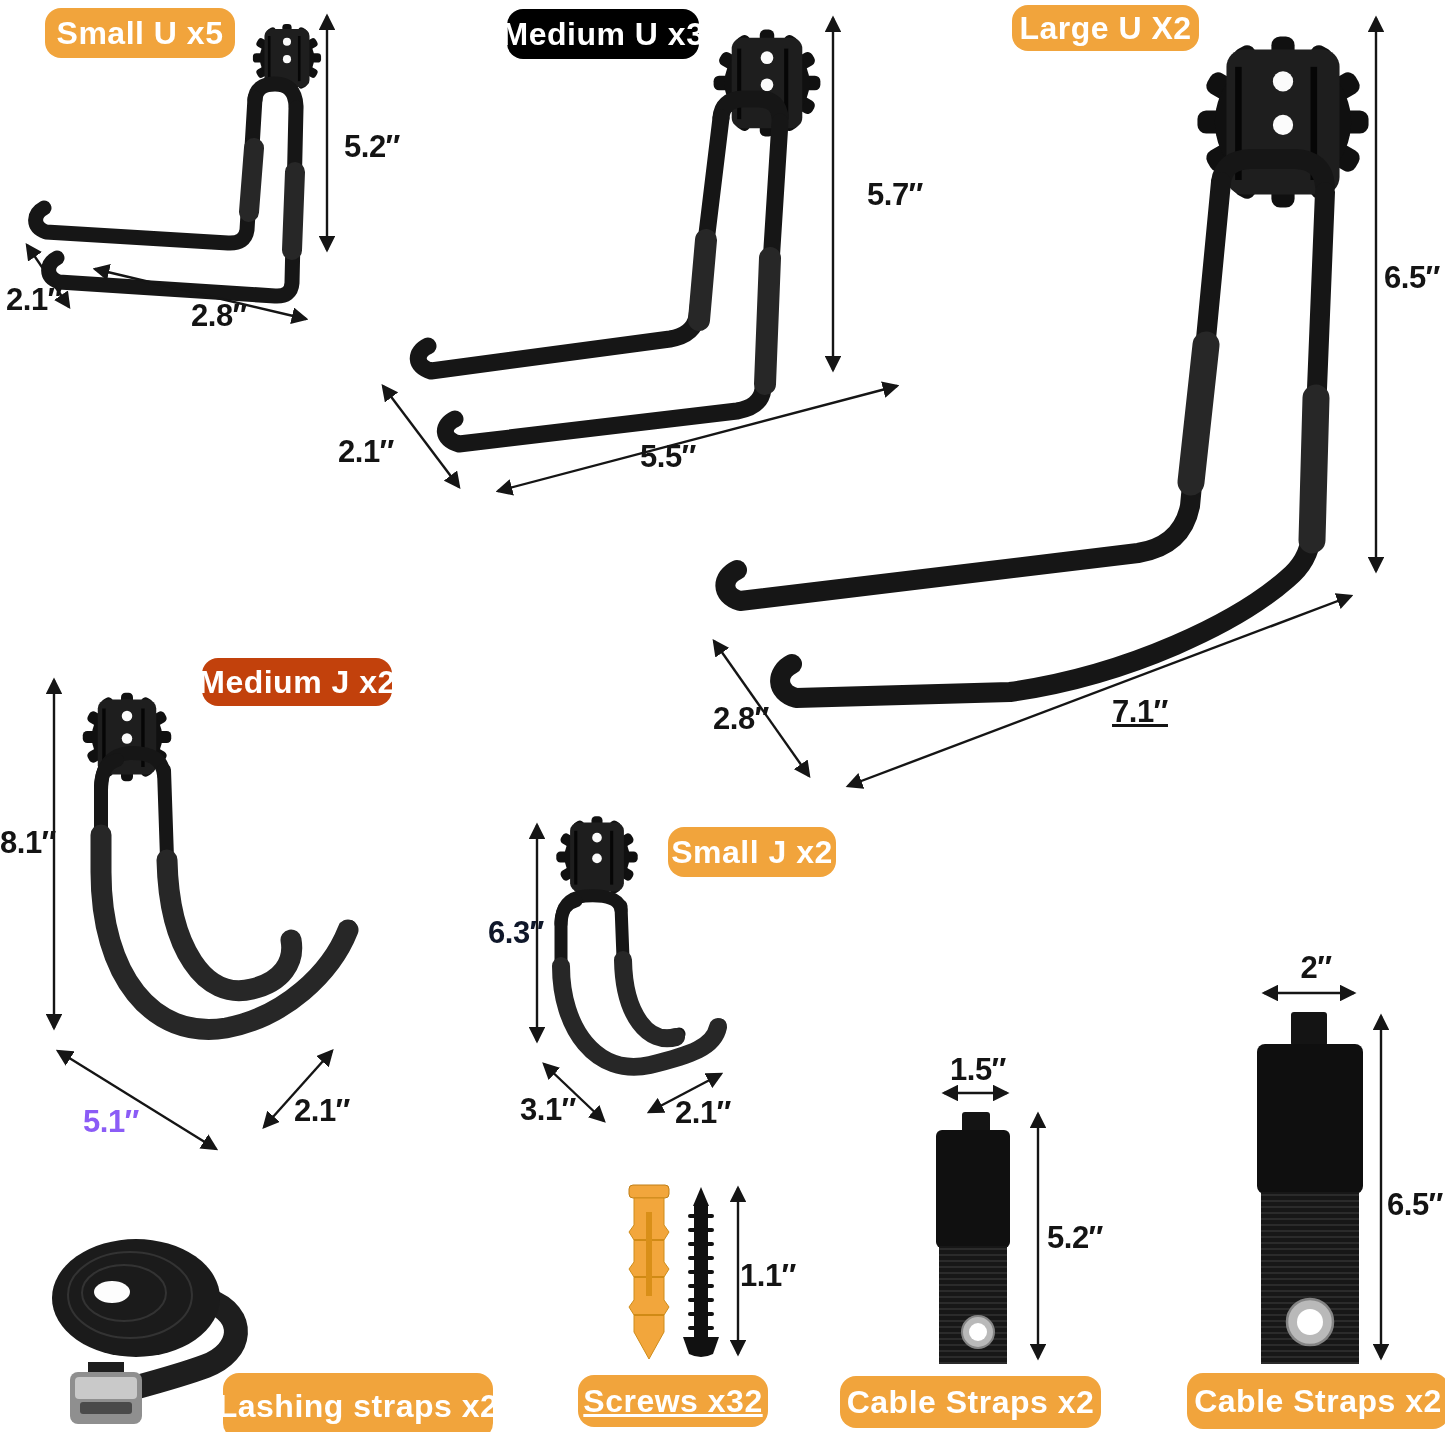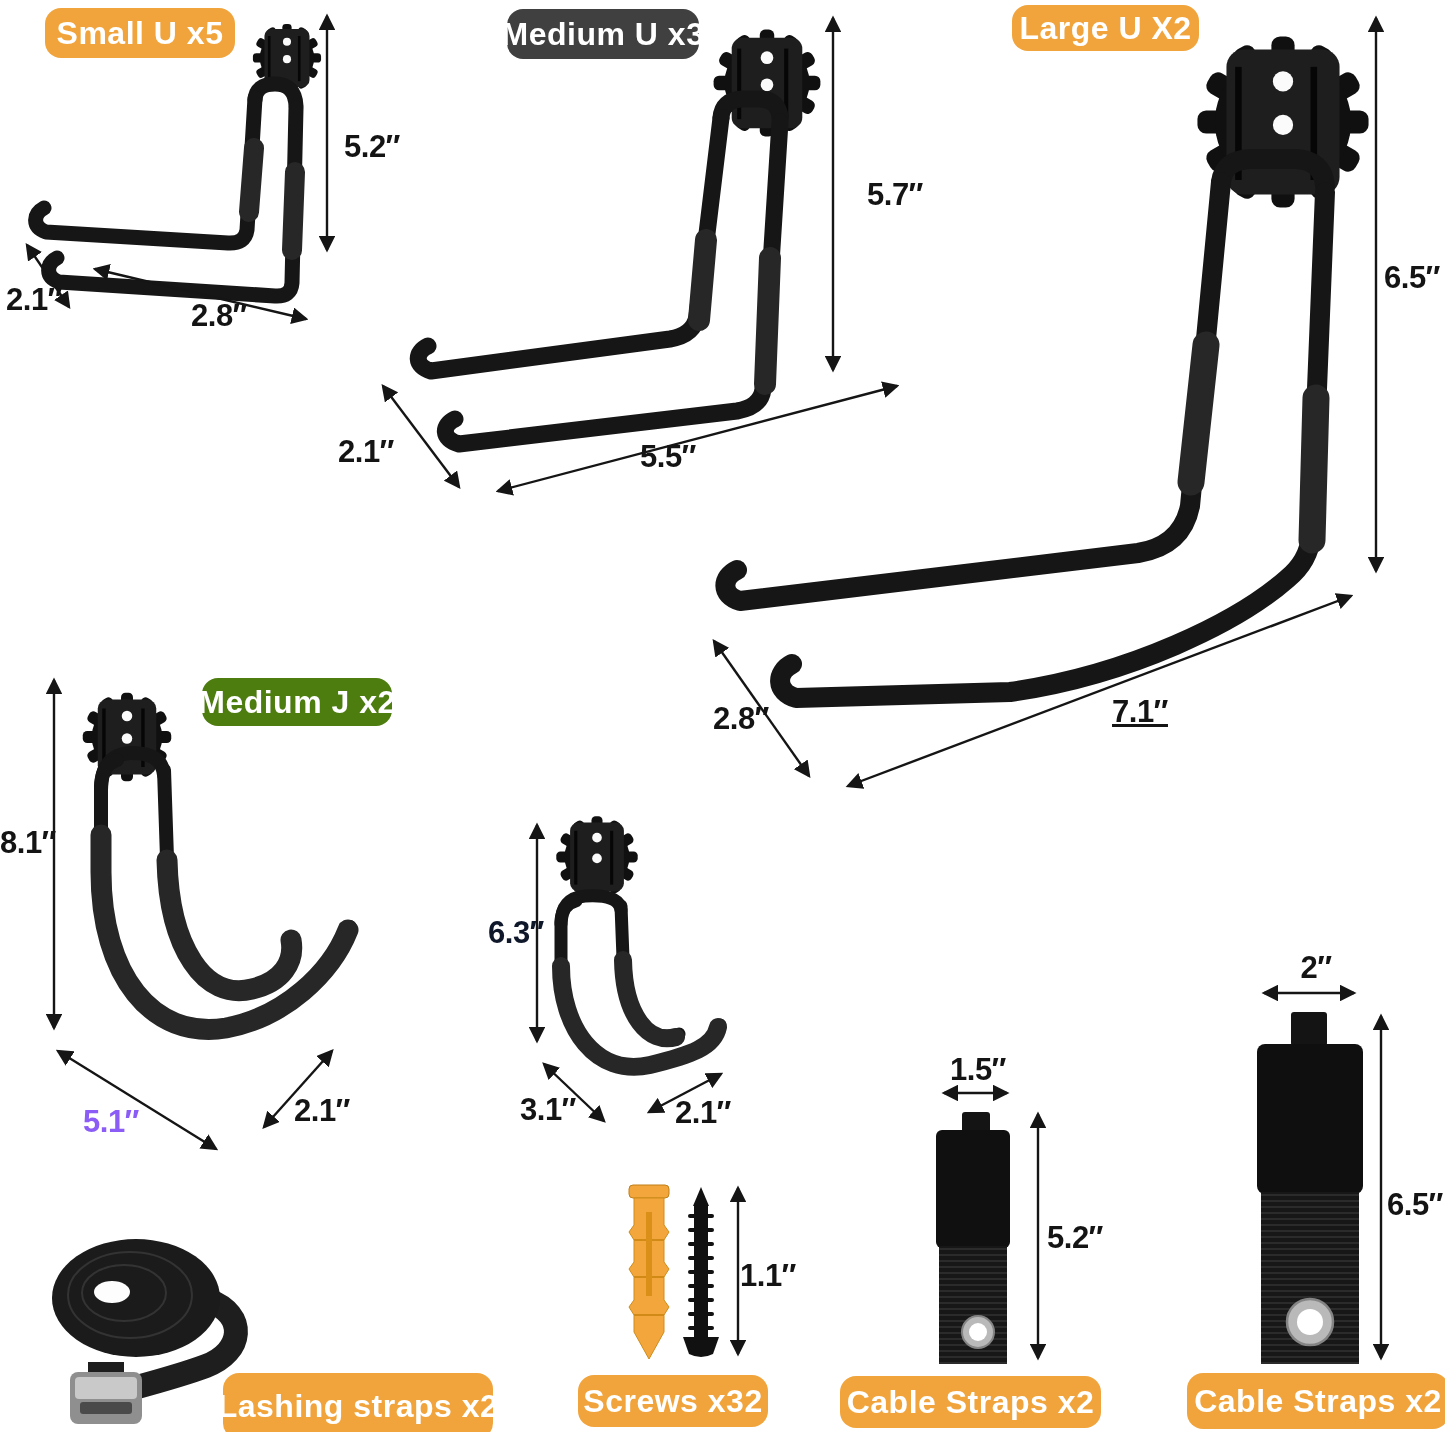--- a/index.html
+++ b/index.html
@@ -208,25 +208,26 @@
       <circle cx="1310" cy="1322" r="23" fill="#b9b9b9" stroke="#848484" stroke-width="2.5"></circle>
       <circle cx="1310" cy="1322" r="13" fill="#ffffff"></circle>
     </g>
     <g stroke="#151515" stroke-width="2.4" marker-start="url(#ah)" marker-end="url(#ah)">
       <line x1="1264" y1="993" x2="1354" y2="993"></line>
       <line x1="1381" y1="1016" x2="1381" y2="1358"></line>
     </g>
   </svg>
 
   <div class="badge" style="left: 45px; top: 8px; width: 190px; height: 50px; background: rgb(241, 164, 60); color: rgb(255, 255, 255);">Small U x5</div>
-  <div class="badge" style="left: 507px; top: 9px; width: 192px; height: 50px; background: #404040; color: rgb(255, 255, 255);">Medium U x3</div>
+  <div class="badge" style="left: 507px; top: 9px; width: 192px; height: 50px; background: #000000; color: rgb(255, 255, 255);">Medium U x3</div>
   <div class="badge" style="left: 1012px; top: 5px; width: 187px; height: 46px; background: rgb(241, 164, 60); color: rgb(255, 255, 255);">Large U X2</div>
-  <div class="badge" style="left: 202px; top: 678px; width: 190px; height: 48px; background: #4d7c0f; color: rgb(255, 255, 255);">Medium J x2</div>
+  <div class="badge" style="left: 202px; top: 658px; width: 190px; height: 48px; background: #c2410c; color: rgb(255, 255, 255);">Medium J x2</div>
+  <div class="badge" style="left: 668px; top: 827px; width: 168px; height: 50px; background: rgb(241, 164, 60); color: rgb(255, 255, 255);">Small J x2</div>
   <div class="badge" style="left: 223px; top: 1373px; width: 270px; height: 66px; background: rgb(241, 164, 60); color: rgb(255, 255, 255);">Lashing straps x2</div>
-  <div class="badge" style="left: 578px; top: 1375px; width: 190px; height: 52px; background: rgb(241, 164, 60); color: rgb(255, 255, 255);">Screws x32</div>
+  <div class="badge" style="left: 578px; top: 1375px; width: 190px; height: 52px; background: rgb(241, 164, 60); color: rgb(255, 255, 255); text-decoration: underline;">Screws x32</div>
   <div class="badge" style="left: 840px; top: 1376px; width: 261px; height: 52px; background: rgb(241, 164, 60); color: rgb(255, 255, 255);">Cable Straps x2</div>
   <div class="badge" style="left: 1187px; top: 1373px; width: 262px; height: 56px; background: rgb(241, 164, 60); color: rgb(255, 255, 255);">Cable Straps x2</div>
 
   <div class="dim" style="left: 372px; top: 147px; color: rgb(20, 20, 20);">5.2″</div>
   <div class="dim" style="left: 34px; top: 300px; color: rgb(20, 20, 20);">2.1″</div>
   <div class="dim" style="left: 219px; top: 316px; color: rgb(20, 20, 20);">2.8″</div>
 
   <div class="dim" style="left: 895px; top: 195px; color: rgb(20, 20, 20);">5.7″</div>
   <div class="dim" style="left: 366px; top: 452px; color: rgb(20, 20, 20);">2.1″</div>
   <div class="dim" style="left: 668px; top: 457px; color: rgb(20, 20, 20);">5.5″</div>

